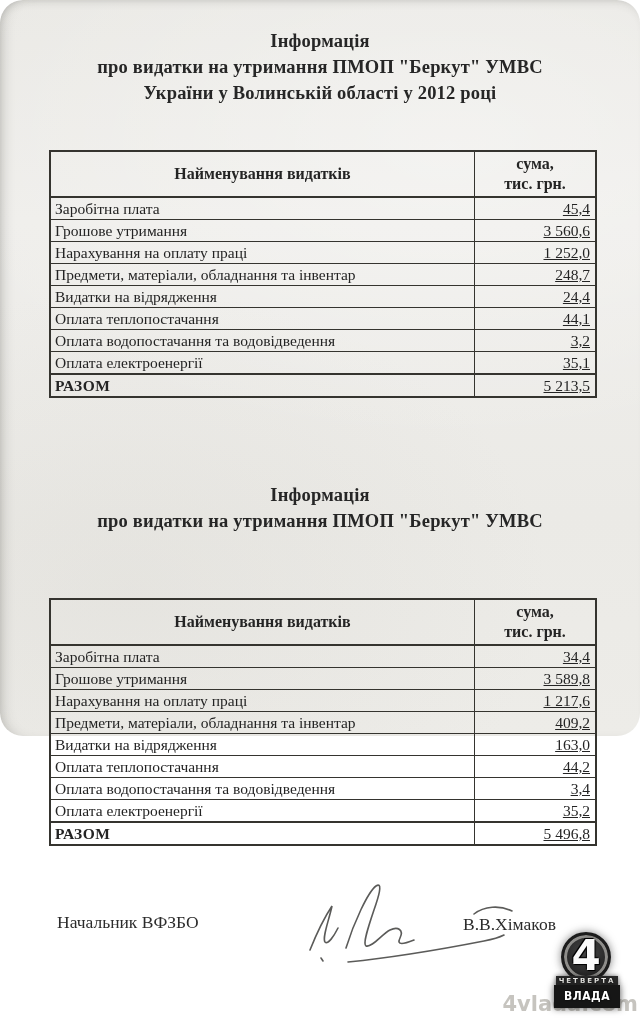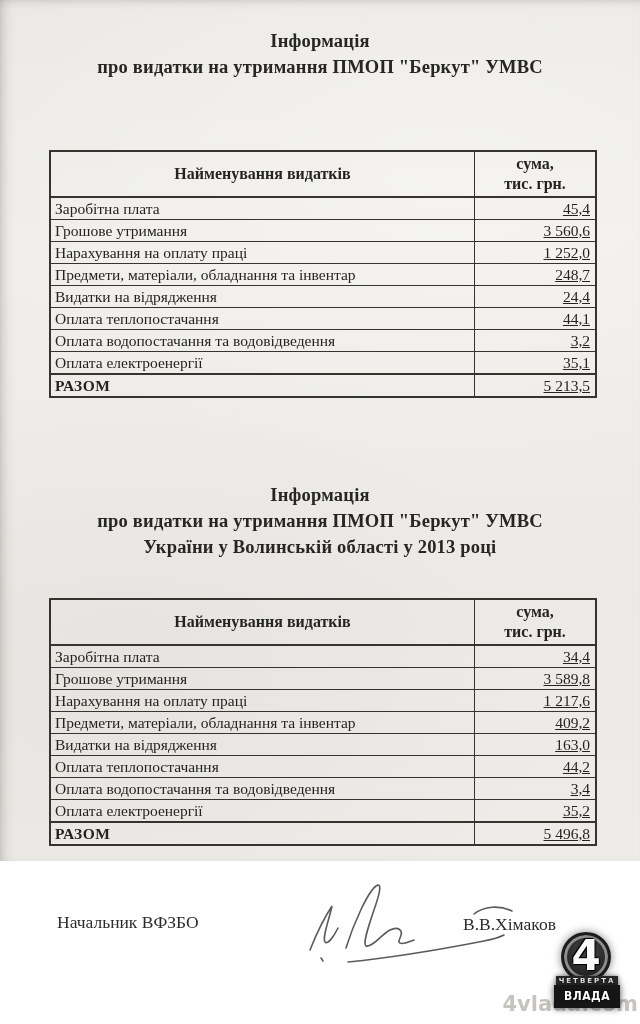--- a/index.html
+++ b/index.html
@@ -4,27 +4,28 @@
 <style>
   html, body { margin: 0; padding: 0; }
   body {
     width: 640px; height: 1024px;
     font-family: "Liberation Serif", serif;
     color: #222;
     overflow: hidden;
   }
   .page {
     position: relative;
-    width: 640px; height: 861px;
+    width: 640px; height: 736px;
     background:
       radial-gradient(ellipse 900px 500px at 70% 20%, rgba(255,255,255,0.35), rgba(255,255,255,0) 60%),
       radial-gradient(ellipse 700px 500px at 20% 80%, rgba(210,208,202,0.25), rgba(255,255,255,0) 60%),
       linear-gradient(180deg, #eae9e5, #efeeeb 30%, #ebeae6 70%, #edece8);
     box-shadow: inset 10px 0 14px -10px rgba(60,60,55,0.35),
                 inset 0 8px 12px -10px rgba(60,60,55,0.3);
+    border-radius: 23px;
   }
 
   .doc-title {
     position: absolute;
     left: 0; width: 640px;
     text-align: center;
     font-weight: bold;
     font-size: 18.5px;
     line-height: 26px;
     color: #262626;
@@ -153,20 +154,21 @@
   }
 </style>
 </head>
 <body>
 
 <div class="page">
 
   <div class="doc-title doc-title-2012">
     <div>Інформація</div>
     <div>про видатки на утримання ПМОП "Беркут" УМВС</div>
+    <div>України у Волинській області у  2012 році</div>
   </div>
 
   <table class="expense-table expense-table-2012">
     <thead>
       <tr>
         <th class="name-col">Найменування видатків</th>
         <th class="val-col"><span>сума,</span><br><span>тис. грн.</span></th>
       </tr>
     </thead>
     <tbody>
@@ -207,21 +209,20 @@
       <tr class="total-row">
         <td class="name-cell">РАЗОМ</td>
         <td class="val-cell">5 213,5</td>
       </tr>
     </tfoot>
   </table>
 
   <div class="doc-title doc-title-2013">
     <div>Інформація</div>
     <div>про видатки на утримання ПМОП "Беркут" УМВС</div>
-    <div>України у Волинській області у  2013 році</div>
   </div>
 
   <table class="expense-table expense-table-2013">
     <thead>
       <tr>
         <th class="name-col">Найменування видатків</th>
         <th class="val-col"><span>сума,</span><br><span>тис. грн.</span></th>
       </tr>
     </thead>
     <tbody>

